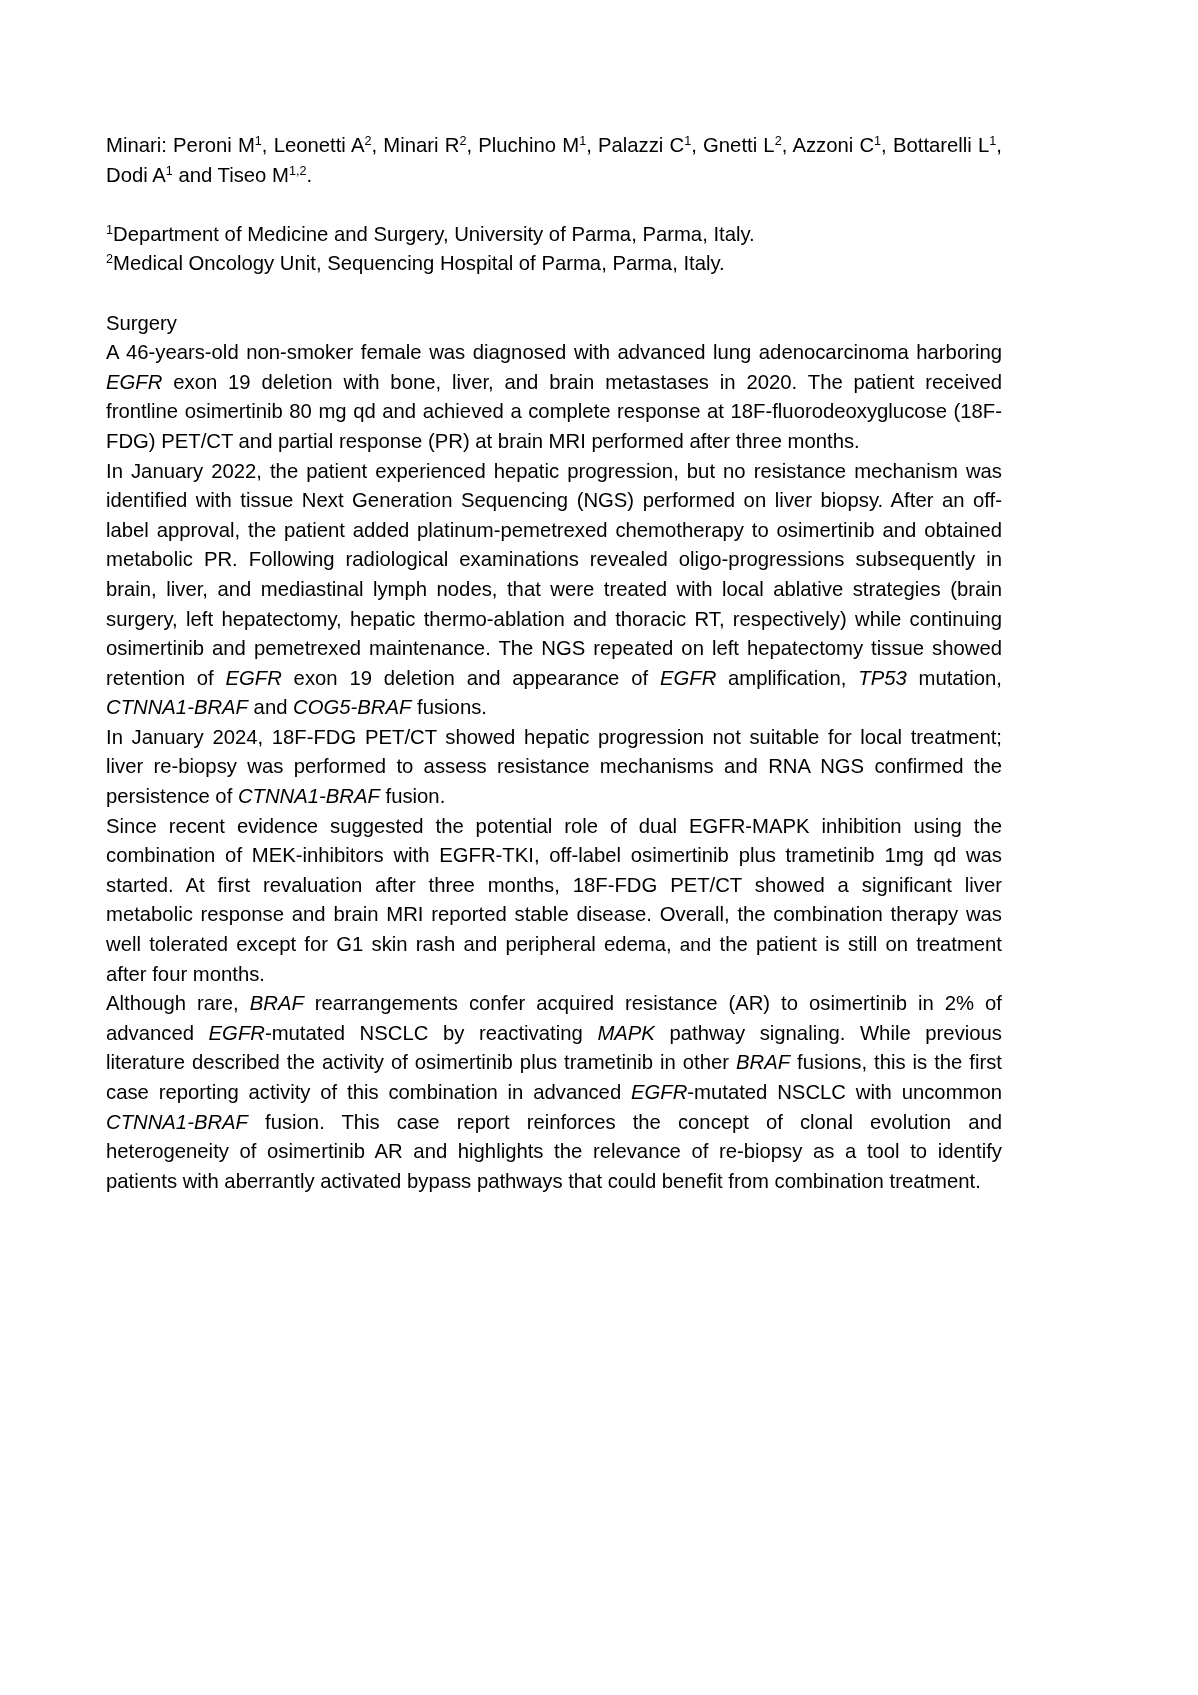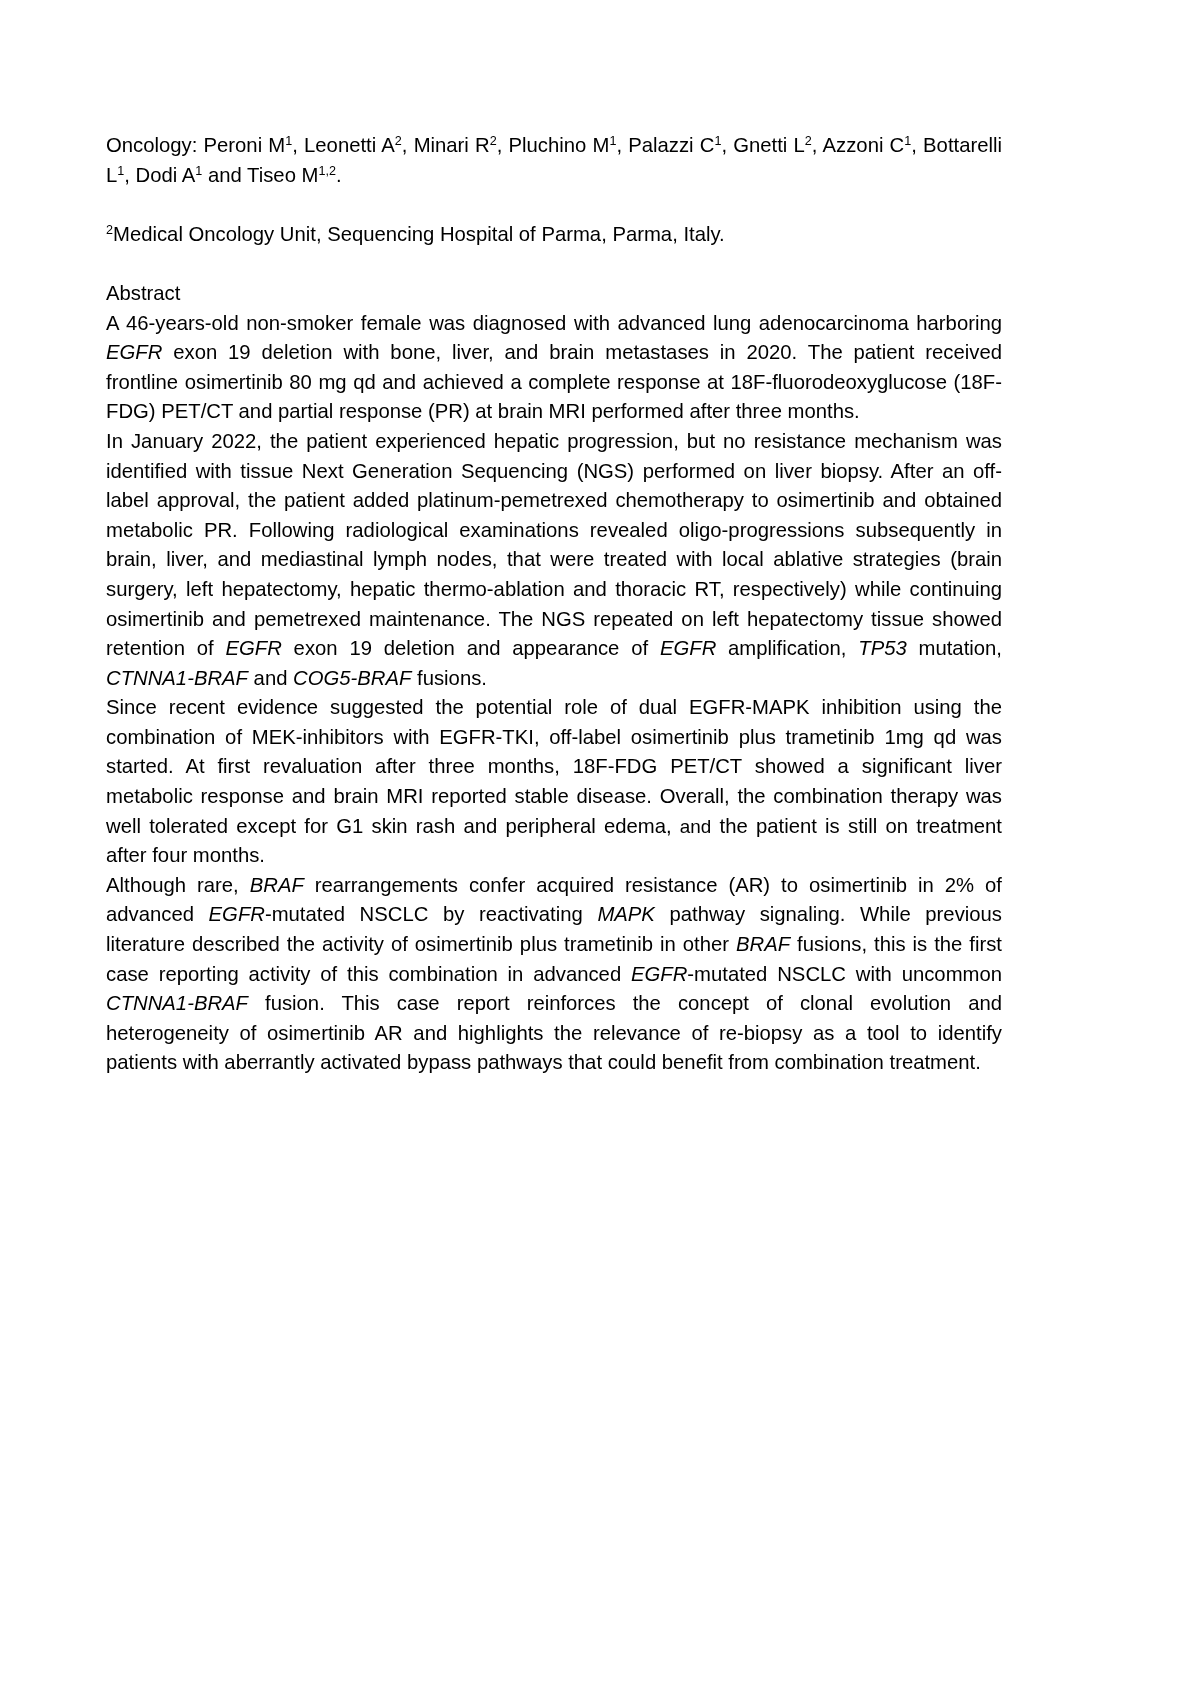--- a/index.html
+++ b/index.html
@@ -42,34 +42,36 @@
     .narrow-and {
       font-size: 0.93em;
     }
   </style>
 </head>
 <body>
 
 <div class="page">
 
   <p class="block justify">
-    <span>Oncology:</span>
+    <span>Minari:</span>
     <span id="authors-list"><span><span>Peroni M</span><sup>1</sup><span>, </span></span><span><span>Leonetti A</span><sup>2</sup><span>, </span></span><span><span>Minari R</span><sup>2</sup><span>, </span></span><span><span>Pluchino M</span><sup>1</sup><span>, </span></span><span><span>Palazzi C</span><sup>1</sup><span>, </span></span><span><span>Gnetti L</span><sup>2</sup><span>, </span></span><span><span>Azzoni C</span><sup>1</sup><span>, </span></span><span><span>Bottarelli L</span><sup>1</sup><span>, </span></span><span><span>Dodi A</span><sup>1</sup><span> and </span></span><span><span>Tiseo M</span><sup>1,2</sup><span>.</span></span></span>
   </p>
 
   <div class="gap"></div>
 
   <div>
+    <p class="block"><sup>1</sup><span>Department of Medicine and Surgery, University of Parma, Parma, Italy.</span></p>
     <p class="block"><sup>2</sup><span>Medical Oncology Unit, Sequencing Hospital of Parma, Parma, Italy.</span></p>
   </div>
 
   <div class="gap"></div>
 
-  <p class="block">Abstract</p>
+  <p class="block">Surgery</p>
 
   <div id="abstract-body">
       <p class="block justify"><span>A 46-years-old non-smoker female was diagnosed with advanced lung adenocarcinoma harboring </span><em>EGFR</em><span> exon 19 deletion with bone, liver, and brain metastases in 2020. The patient received frontline osimertinib 80 mg qd and achieved a complete response at 18F-fluorodeoxyglucose (18F-FDG) PET/CT and partial response (PR) at brain MRI performed after three months.</span></p>
       <p class="block justify"><span>In January 2022, the patient experienced hepatic progression, but no resistance mechanism was identified with tissue Next Generation Sequencing (NGS) performed on liver biopsy. After an off-label approval, the patient added platinum-pemetrexed chemotherapy to osimertinib and obtained metabolic PR. Following radiological examinations revealed oligo-progressions subsequently in brain, liver, and mediastinal lymph nodes, that were treated with local ablative strategies (brain surgery, left hepatectomy, hepatic thermo-ablation and thoracic RT, respectively) while continuing osimertinib and pemetrexed maintenance. The NGS repeated on left hepatectomy tissue showed retention of </span><em>EGFR</em><span> exon 19 deletion and appearance of </span><em>EGFR</em><span> amplification, </span><em>TP53</em><span> mutation, </span><em>CTNNA1-BRAF</em><span> and </span><em>COG5-BRAF</em><span> fusions.</span></p>
+      <p class="block justify"><span>In January 2024, 18F-FDG PET/CT showed hepatic progression not suitable for local treatment; liver re-biopsy was performed to assess resistance mechanisms and RNA NGS confirmed the persistence of </span><em>CTNNA1-BRAF</em><span> fusion.</span></p>
       <p class="block justify"><span>Since recent evidence suggested the potential role of dual EGFR-MAPK inhibition using the combination of MEK-inhibitors with EGFR-TKI, off-label osimertinib plus trametinib 1mg qd was started.  At first revaluation after three months, 18F-FDG PET/CT showed a significant liver metabolic response and brain MRI reported stable disease. Overall, the combination therapy was well tolerated except for G1 skin rash and peripheral edema, </span><span class="narrow-and">and</span><span> the patient is still on treatment after four months.</span></p>
       <p class="block justify"><span>Although rare, </span><em>BRAF</em><span> rearrangements confer acquired resistance (AR) to osimertinib in 2% of advanced </span><em>EGFR</em><span>-mutated NSCLC by reactivating </span><em>MAPK</em><span> pathway signaling. While previous literature described the activity of osimertinib plus trametinib in other </span><em>BRAF</em><span> fusions, this is the first case reporting activity of this combination in advanced </span><em>EGFR</em><span>-mutated NSCLC with uncommon </span><em>CTNNA1-BRAF</em><span> fusion. This case report reinforces the concept of clonal evolution and heterogeneity of osimertinib AR and highlights the relevance of re-biopsy as a tool to identify patients with aberrantly activated bypass pathways that could benefit from combination treatment.</span></p>
     </div>
 
 </div>
 
 </body></html>

